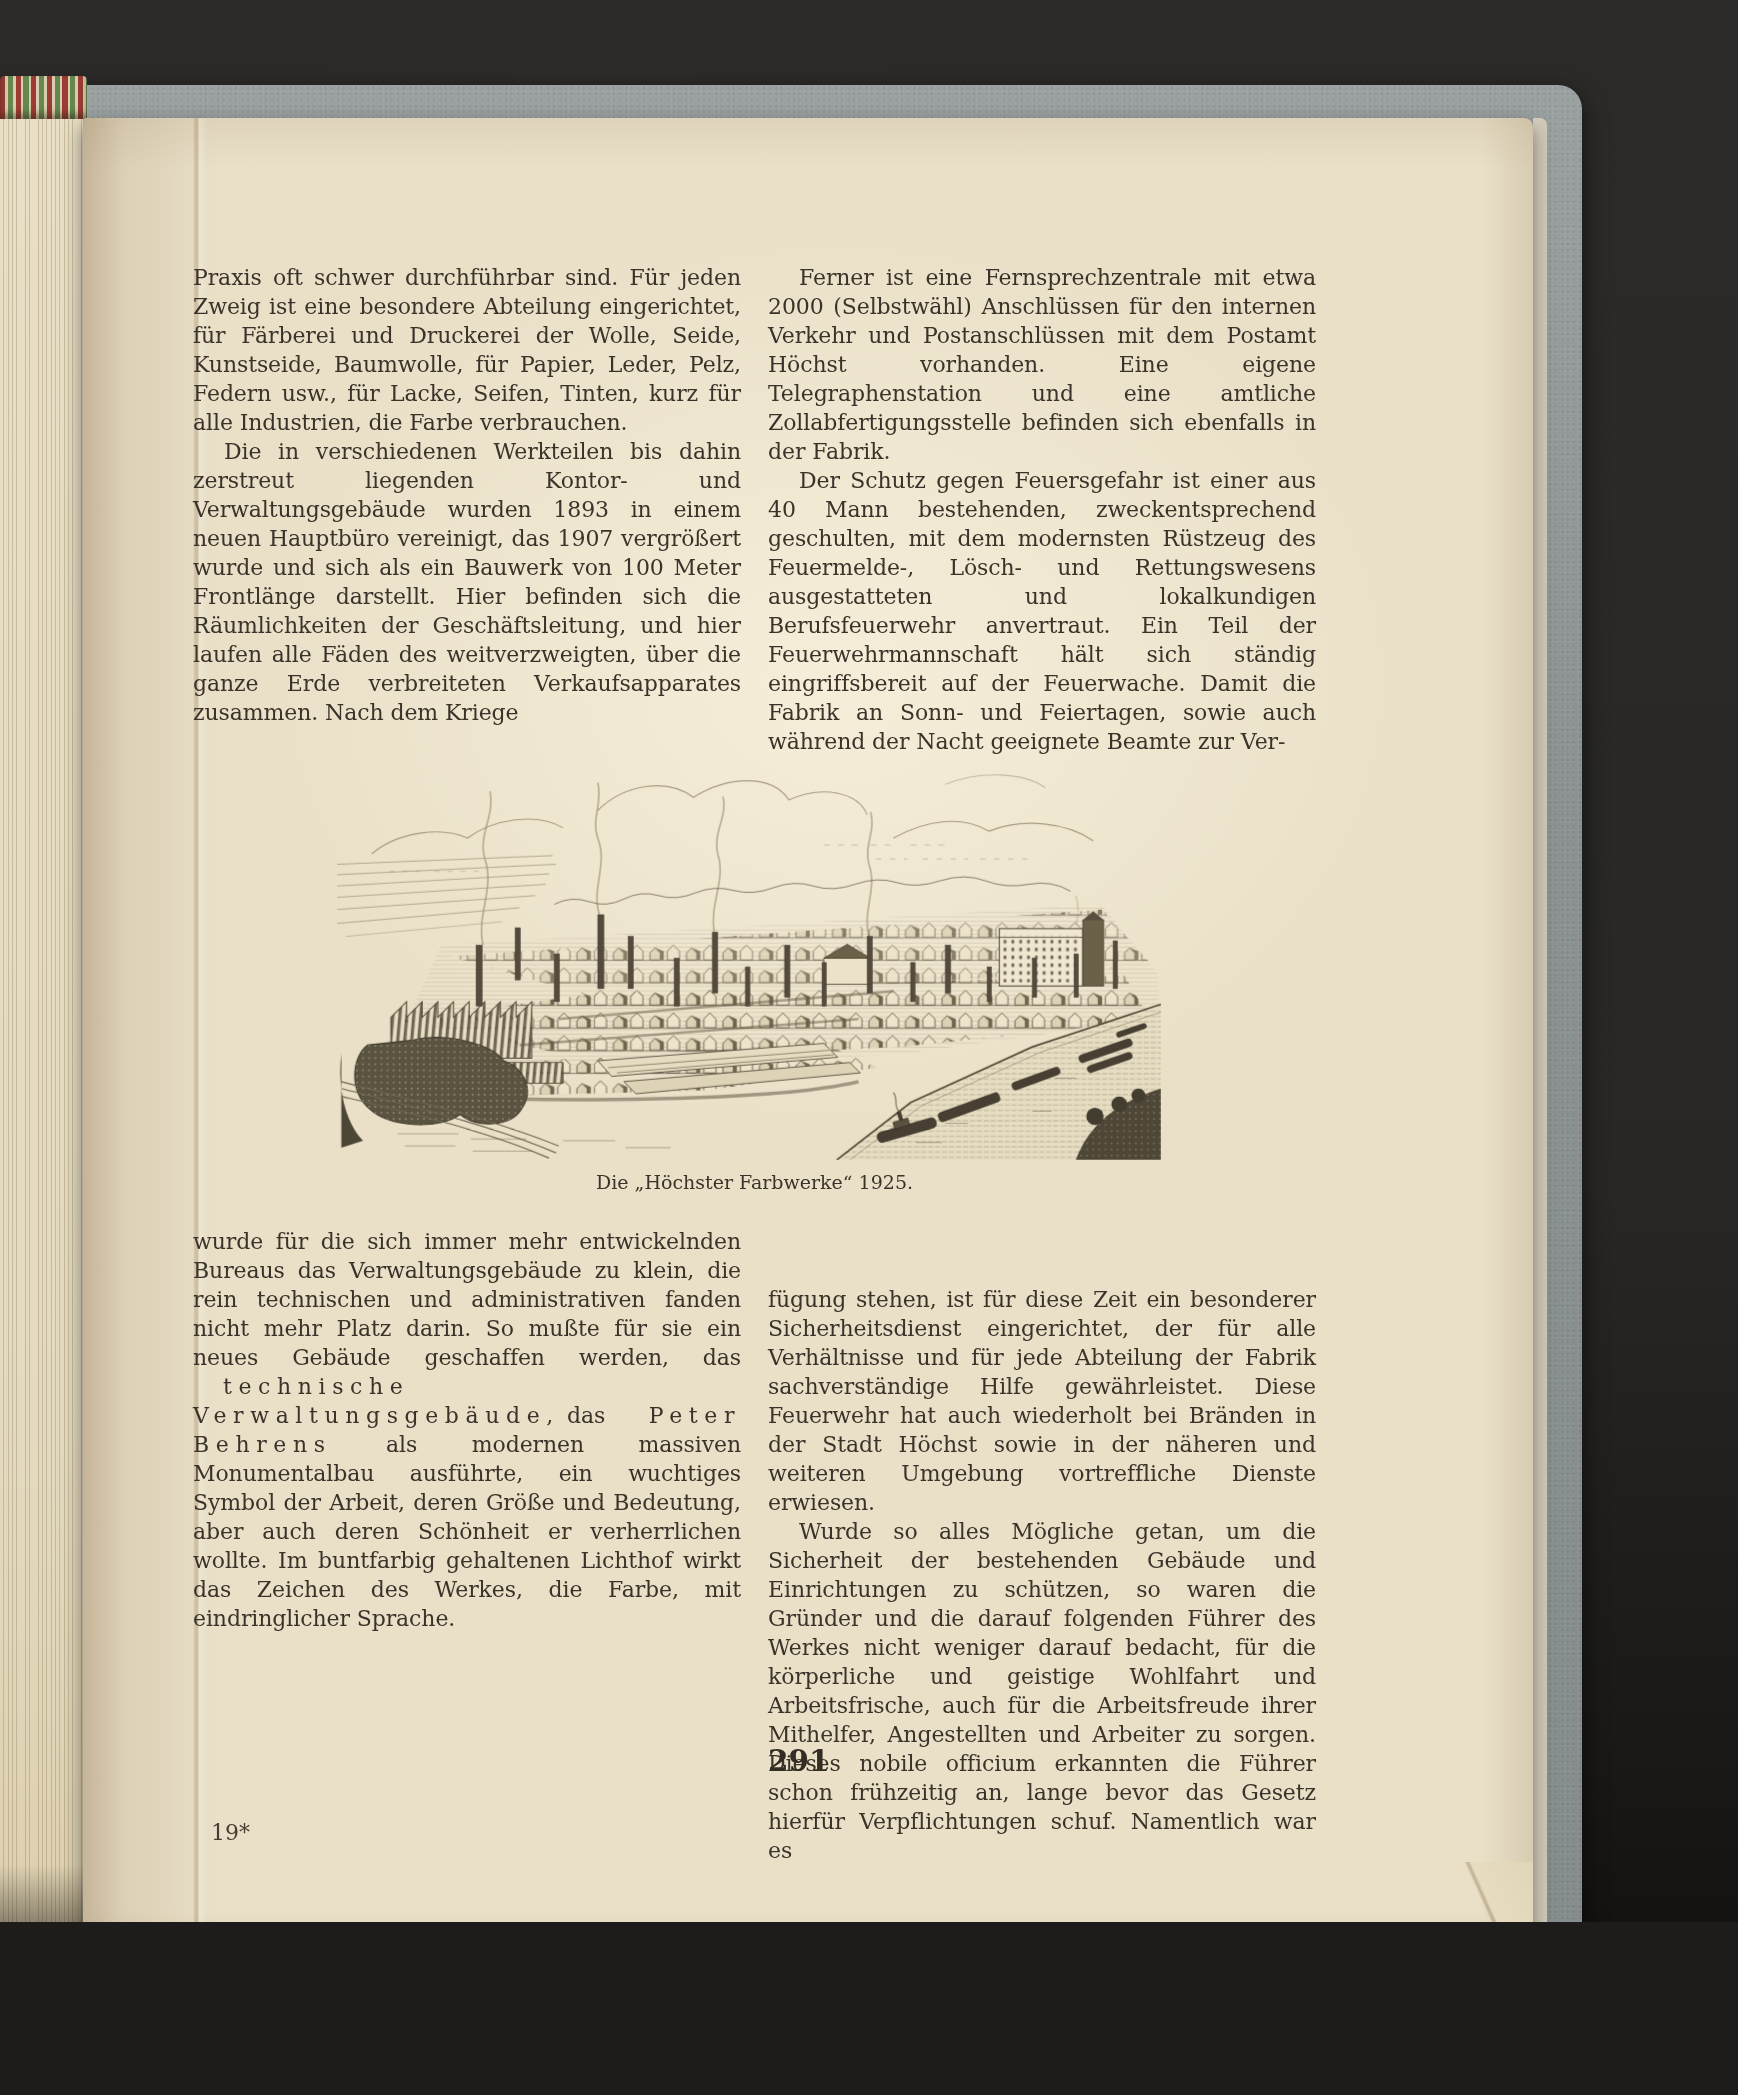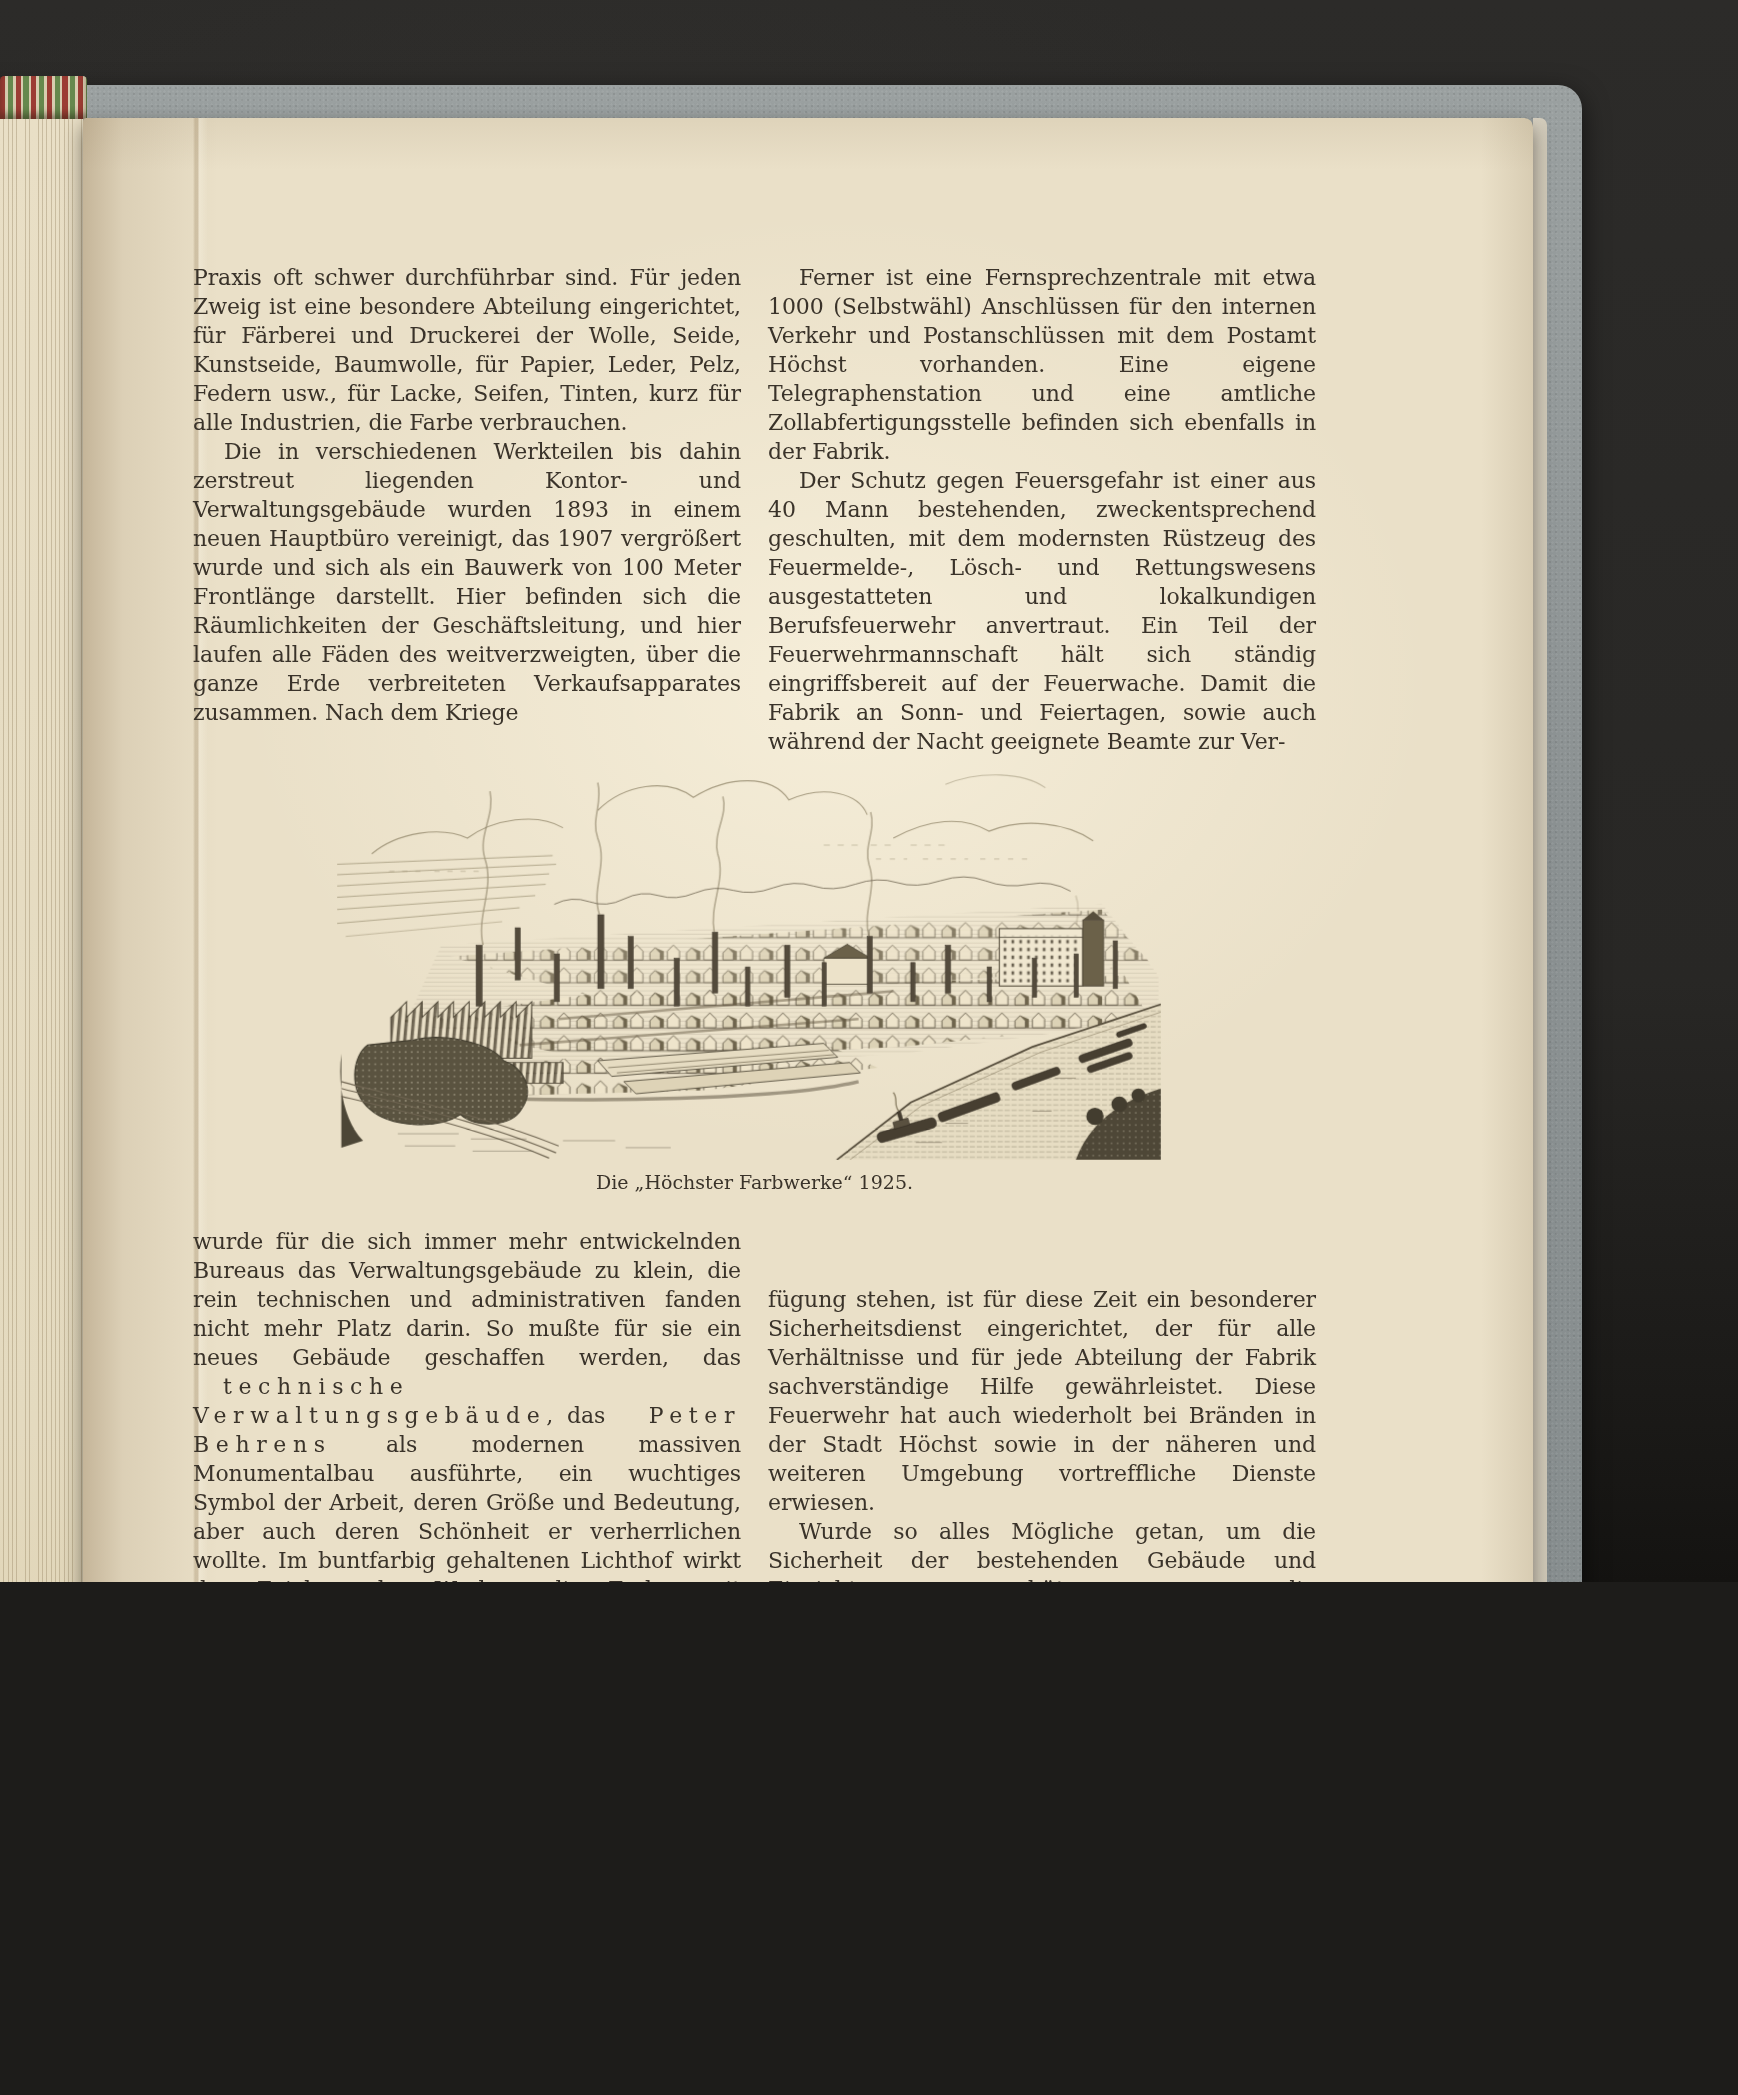--- a/index.html
+++ b/index.html
@@ -1,16 +1,16 @@
 <!DOCTYPE html>
 <html style="font-size:14px"><head>
 <meta charset="utf-8">
 <style>
   html,body{margin:0;padding:0;background:#1d1c1a;}
-  .stage{position:relative;width:1738px;height:1582px;overflow:hidden;
+  .stage{position:relative;width:1738px;height:1922px;overflow:hidden;
          font-family:"DejaVu Serif", serif;}
   .backdrop{position:absolute;inset:0;background:
      radial-gradient(ellipse 1304px 956px at 35% 35%, rgba(78,76,72,0.22), transparent 70%),
      linear-gradient(180deg,#2c2b29 0%,#282725 62%,#191816 92%,#141311 100%);}
   .cover{position:absolute;left:-31px;top:85px;width:1613px;height:1941px;
      border-radius:10.4px 24px 24px 10.4px;
      background-image:
        radial-gradient(rgba(255,255,255,0.07) 0.9px, transparent 1.2px),
        radial-gradient(rgba(0,0,0,0.08) 0.9px, transparent 1.2px),
        linear-gradient(180deg,#9aa0a0 0%,#8b9192 38%,#848b8c 100%);
@@ -73,21 +73,21 @@
 
   <div class="page">
     <div class="dogear"></div>
 
     <section class="col col-tl">
       <p class="para">Praxis oft schwer durchführbar sind. Für jeden Zweig ist eine besondere Abteilung eingerichtet, für Färberei und Druckerei der Wolle, Seide, Kunstseide, Baumwolle, für Papier, Leder, Pelz, Federn usw., für Lacke, Seifen, Tinten, kurz für alle Industrien, die Farbe verbrauchen.</p>
       <p class="para indent">Die in verschiedenen Werkteilen bis dahin zerstreut liegenden Kontor- und Verwaltungsgebäude wurden 1893 in einem neuen Hauptbüro vereinigt, das 1907 vergrößert wurde und sich als ein Bauwerk von 100 Meter Frontlänge darstellt. Hier befinden sich die Räumlichkeiten der Geschäftsleitung, und hier laufen alle Fäden des weitverzweigten, über die ganze Erde verbreiteten Verkaufsapparates zusammen. Nach dem Kriege</p>
     </section>
 
     <section class="col col-tr">
-      <p class="para indent">Ferner ist eine Fernsprechzentrale mit etwa 1000 (Selbstwähl) Anschlüssen für den internen Verkehr und Postanschlüssen mit dem Postamt Höchst vorhanden. Eine eigene Telegraphenstation und eine amtliche Zollabfertigungsstelle befinden sich ebenfalls in der Fabrik.</p>
+      <p class="para indent">Ferner ist eine Fernsprechzentrale mit etwa 2000 (Selbstwähl) Anschlüssen für den internen Verkehr und Postanschlüssen mit dem Postamt Höchst vorhanden. Eine eigene Telegraphenstation und eine amtliche Zollabfertigungsstelle befinden sich ebenfalls in der Fabrik.</p>
       <p class="para indent">Der Schutz gegen Feuersgefahr ist einer aus 40 Mann bestehenden, zweckentsprechend geschulten, mit dem modernsten Rüstzeug des Feuermelde-, Lösch- und Rettungswesens ausgestatteten und lokalkundigen Berufsfeuerwehr anvertraut. Ein Teil der Feuerwehrmannschaft hält sich ständig eingriffsbereit auf der Feuerwache. Damit die Fabrik an Sonn- und Feiertagen, sowie auch während der Nacht geeignete Beamte zur Ver-</p>
     </section>
 
     <figure class="illustration">
       <svg width="824" height="402" viewBox="0 0 948 462" xmlns="http://www.w3.org/2000/svg">
         <defs>
           <pattern id="hatchH" width="5" height="5" patternUnits="userSpaceOnUse">
             <path d="M0 2.5 H5" stroke="rgba(78,70,55,0.25)" stroke-width="1"></path>
           </pattern>
           <pattern id="houses" width="42" height="26" patternUnits="userSpaceOnUse">

